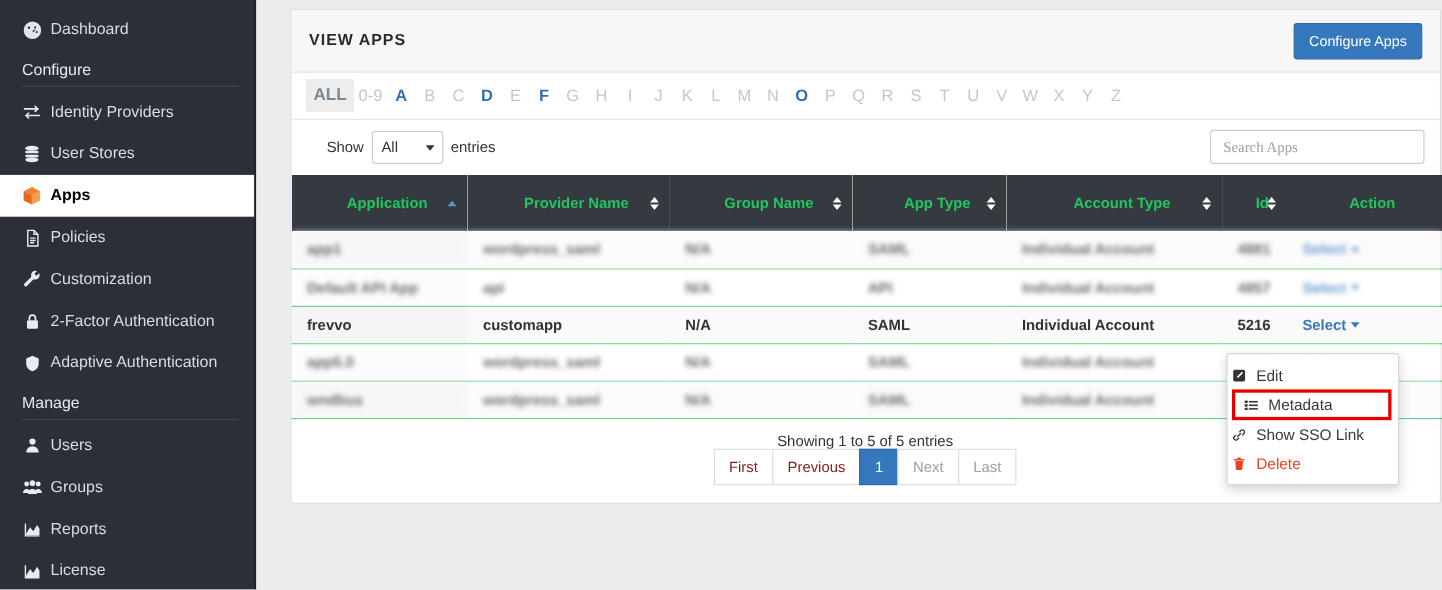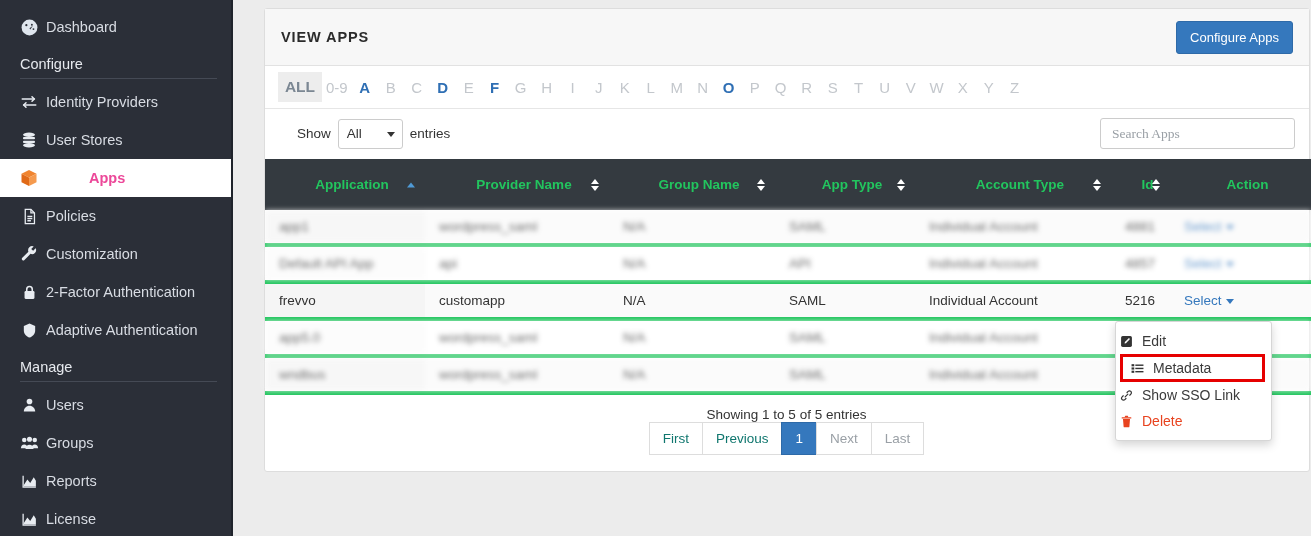--- a/index.html
+++ b/index.html
@@ -37,23 +37,22 @@
     position: relative;
   }
   .nav-item .ico {
     width: 34px; flex: 0 0 34px;
     display: flex; align-items: center; justify-content: center;
     color: #e8ecf1;
   }
   .nav-item .lbl { white-space: nowrap; }
   .nav-item.active {
     background: #ffffff;
-    color: #ec4899;
+    color: #000000;
     font-weight: bold;
-    gap: 43px;
   }
   .nav-item.active .ico { color: #e8762c; }
   .section-head {
     color: #e6e9ee;
     font-size: 14.5px;
     padding: 10px 0 6px 20px;
   }
   .divider {
     height: 1px; background: #454a55;
     margin: 0 16px 4px 20px;
@@ -173,24 +172,25 @@
     border-right: 4.5px solid transparent;
   }
   .sort-ico i.up   { border-bottom: 5px solid #fff; }
   .sort-ico i.down { border-top: 5px solid #fff; }
   .sort-ico.asc i.up   { border-bottom-color: #4f9ad6; }
 
   table.apps tbody td {
     padding: 9px 0 9px 14px;
     font-size: 13.5px;
     color: #333;
-    border-bottom: 4px solid #22c55e;
+    border-bottom: 1px solid #22c55e;
     height: 34px;
     overflow: hidden;
     white-space: nowrap;
+    font-weight: bold;
   }
   table.apps tbody tr.odd td { background: #fafafa; }
   table.apps tbody tr.even td { background: #ffffff; }
   table.apps tbody tr td:first-child { background: #f5f5f5; }
   table.apps tbody tr.even td:first-child { background: #fbfbfb; }
   .blurred { filter: blur(2.6px); opacity: .72; }
   .link-select { color: #3578bd; cursor: pointer; }
   .link-select .dcaret {
     display: inline-block; margin-left: 4px;
     width: 0; height: 0;
@@ -205,21 +205,21 @@
     padding: 12px 15px 16px 14px;
     font-size: 13.5px;
     color: #333;
     flex-direction: column;
   }
   .pager { display: flex; }
   .pager .pg {
     border: 1px solid #ddd;
     border-right: none;
     background: #fff;
-    color: #0f766e;
+    color: #7f1d1d;
     padding: 8px 13px;
     font-size: 13.5px;
     cursor: pointer;
   }
   .pager .pg:last-child { border-right: 1px solid #ddd; }
   .pager .pg.active { background: #3578bd; color: #fff; border-color: #2e6aa8; }
   .pager .pg.muted { color: #9aa0a6; }
 
   
   .dropdown {

